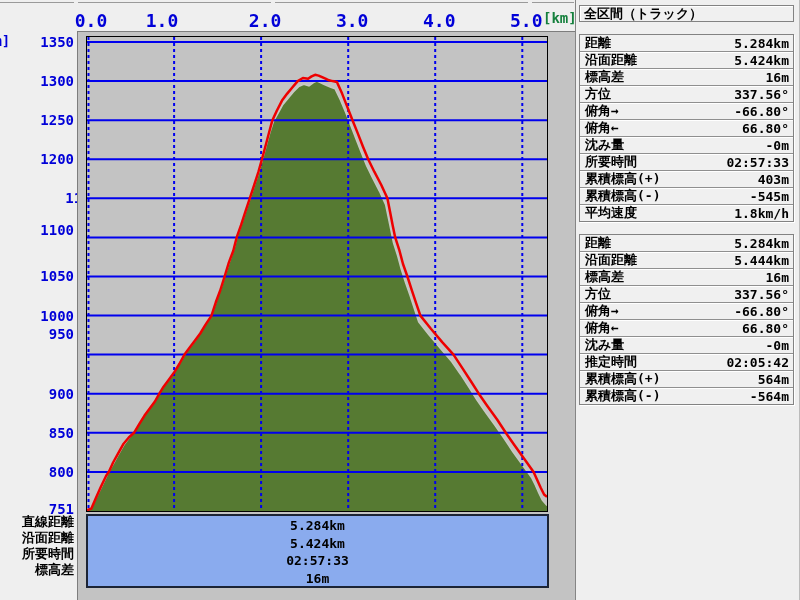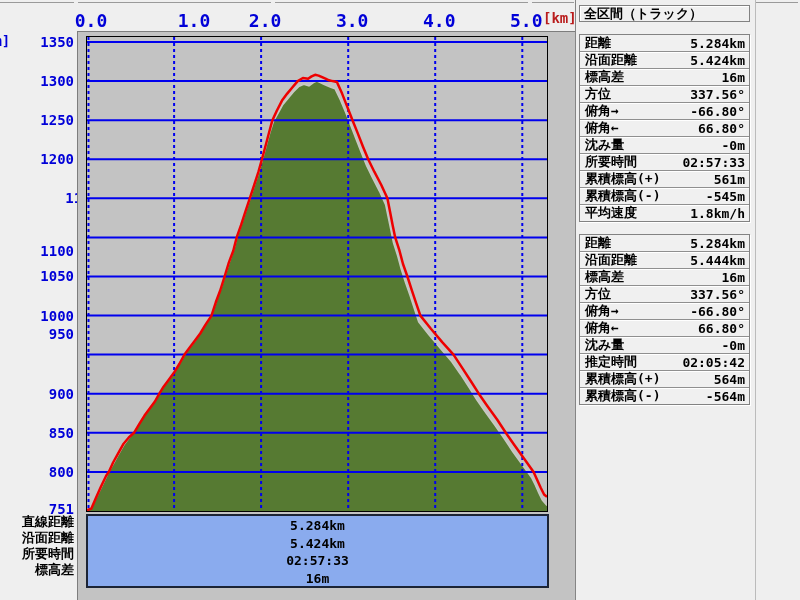--- a/index.html
+++ b/index.html
@@ -4,42 +4,42 @@
 <style>
   html,body{margin:0;padding:0}
   body{
     position:relative;width:800px;height:600px;overflow:hidden;
     background:#efefef;
     font-family:"DejaVu Sans Mono","Liberation Mono",monospace;
     font-weight:bold;color:#000;
   }
   .hairline{position:absolute;top:2px;height:1px;background:#9a9a9a}
   .xlab{position:absolute;top:10px;width:40px;text-align:center;color:#0000d8;font-size:18px}
-  .kmunit{position:absolute;top:10px;left:543px;color:#b91c1c;font-size:14px}
+  .kmunit{position:absolute;top:10px;left:543px;color:#15803d;font-size:14px}
   .munit{position:absolute;top:33px;left:-15px;color:#0000d8;font-size:14px}
   .ylab{position:absolute;left:0;width:74px;text-align:right;color:#0000d8;font-size:14px;line-height:16px}
   .blab{position:absolute;left:0;width:74px;text-align:right;color:#000;font-size:13px;line-height:14px}
   .window{
     position:absolute;left:77px;top:31px;width:498px;height:569px;
     background:#c3c3c3;
     border-top:1px solid #7d7d7d;border-left:1px solid #7d7d7d;
   }
   .plot{
     position:absolute;left:8px;top:4px;width:462px;height:476px;
     box-sizing:border-box;border:1px solid #000;background:#c3c3c3;
   }
   .plot svg{display:block}
   .bluebox{
     position:absolute;left:8px;top:482px;width:459px;height:69px;
     background:#8aabee;border:2px solid #1c2435;
     padding-top:1px;
   }
   .bb-line{font-size:13px;line-height:17.5px;text-align:center;color:#000}
   .panel{
-    position:absolute;left:575px;top:0;width:181px;height:600px;
+    position:absolute;left:575px;top:0;width:225px;height:600px;
     box-sizing:border-box;background:#efefef;
     border-left:1px solid #858585;border-right:1px solid #bbb;
   }
   .phead{
     margin:5px 5px 4px 3px;height:15px;line-height:15px;
     border:1px solid #828282;background:#f0f0f0;
     box-shadow:inset 1px 1px 0 #ffffff;
     font-size:13px;padding-left:4px;white-space:nowrap;overflow:hidden;
   }
   .phead2{margin-top:6px}
@@ -60,35 +60,35 @@
 <body>
 
 <div class="hairline" style="left:0;width:74px"></div>
 <div class="hairline" style="left:78px;width:193px"></div>
 <div class="hairline" style="left:275px;width:253px"></div>
 <div class="hairline" style="left:532px;width:42px"></div>
 <div class="hairline" style="left:578px;width:220px"></div>
 
 <div>
     <span class="xlab" style="left: 71px;">0.0</span>
-    <span class="xlab" style="left: 174px;">1.0</span>
+    <span class="xlab" style="left: 142px;">1.0</span>
     <span class="xlab" style="left: 245.12px;">2.0</span>
     <span class="xlab" style="left: 332.18px;">3.0</span>
     <span class="xlab" style="left: 419.24px;">4.0</span>
     <span class="xlab" style="left: 506.3px;">5.0</span>
   </div>
 <span class="kmunit">[km]</span>
 <span class="munit">[m]</span>
 <div>
     <span class="ylab" style="top: 34px;">1350</span>
     <span class="ylab" style="top: 73.08px;">1300</span>
     <span class="ylab" style="top: 112.16px;">1250</span>
     <span class="ylab" style="top: 151.24px;">1200</span>
     <span class="ylab" style="top: 190.32px; padding-left: 25px;">1150</span>
-    <span class="ylab" style="top: 243px;">1100</span>
+    <span class="ylab" style="top: 222px;">1100</span>
     <span class="ylab" style="top: 268.48px;">1050</span>
     <span class="ylab" style="top: 307.56px;">1000</span>
     <span class="ylab" style="top: 326px;">950</span>
     <span class="ylab" style="top: 385.72px;">900</span>
     <span class="ylab" style="top: 424.8px;">850</span>
     <span class="ylab" style="top: 463.88px;">800</span>
     <span class="ylab" style="top: 501px;">751</span>
   </div>
 <div>
     <span class="blab" style="top: 515px;">直線距離</span>
@@ -163,21 +163,21 @@
       <div class="prow">
         <span class="plabel">沈み量</span>
         <span class="pvalue">-0m</span>
       </div>
       <div class="prow">
         <span class="plabel">所要時間</span>
         <span class="pvalue">02:57:33</span>
       </div>
       <div class="prow">
         <span class="plabel">累積標高(+)</span>
-        <span class="pvalue">561m</span>
+        <span class="pvalue">403m</span>
       </div>
       <div class="prow">
         <span class="plabel">累積標高(-)</span>
         <span class="pvalue">-545m</span>
       </div>
       <div class="prow">
         <span class="plabel">平均速度</span>
         <span class="pvalue">1.8km/h</span>
       </div>
     </div>

